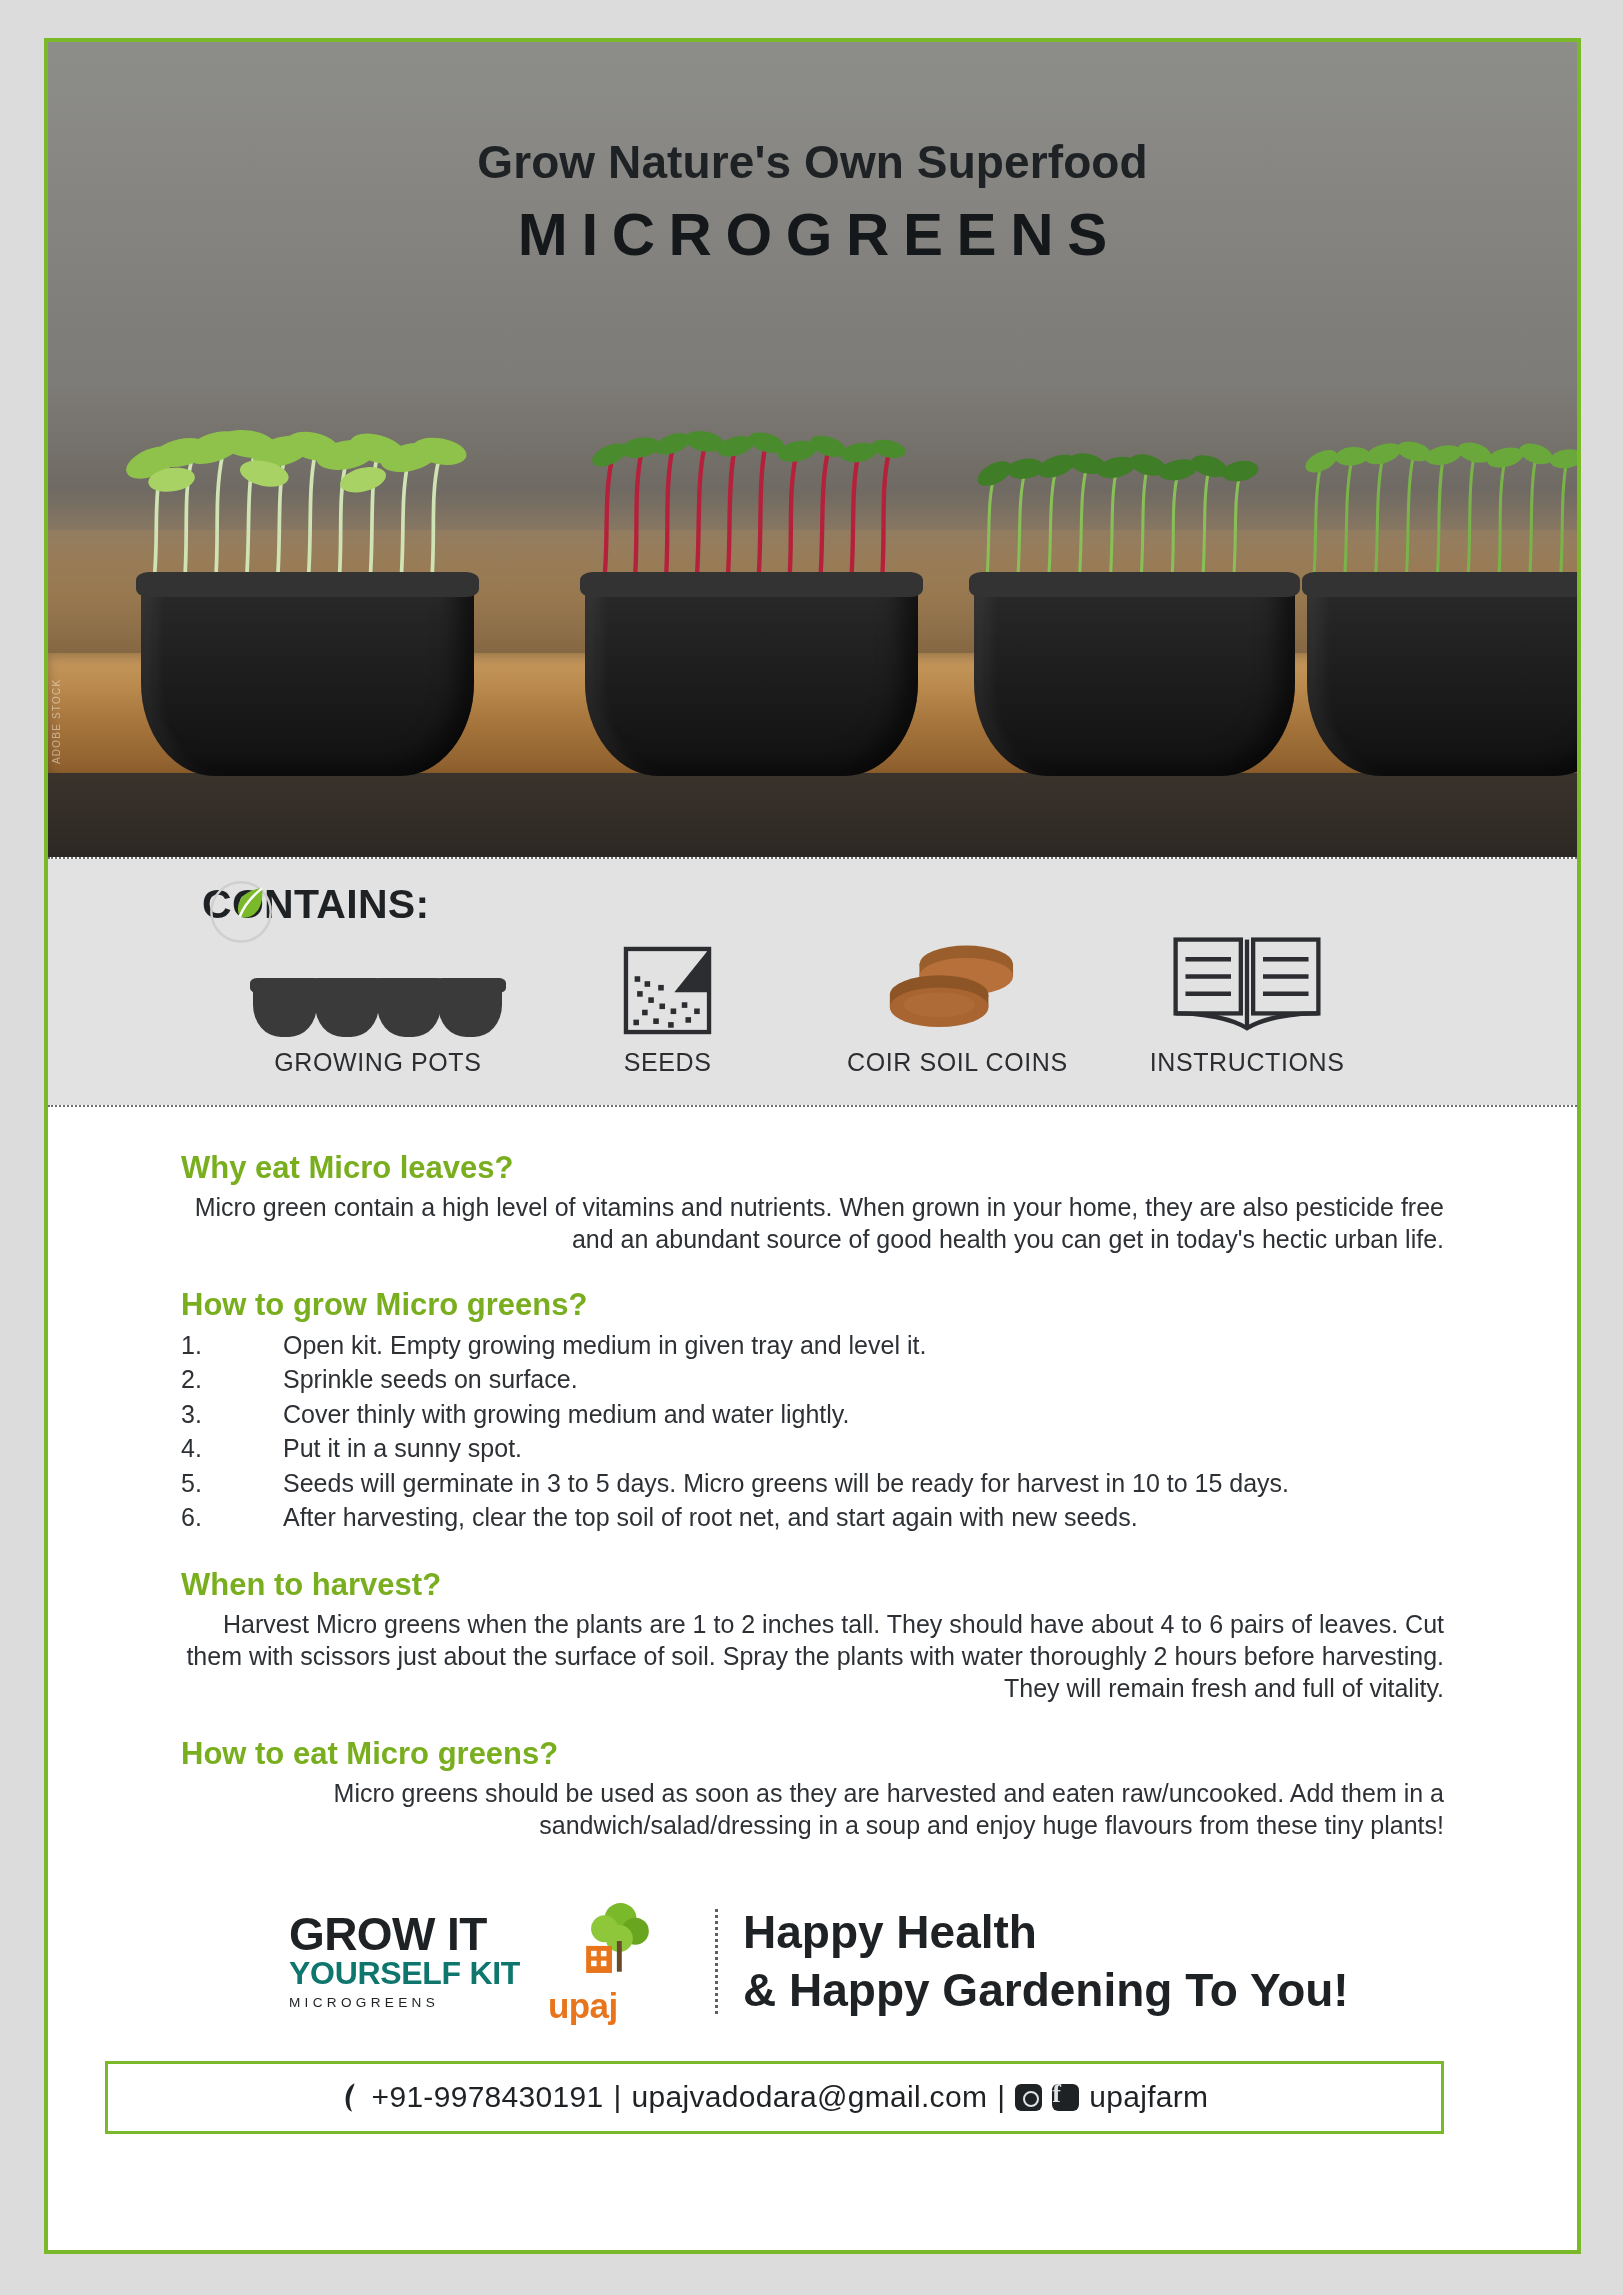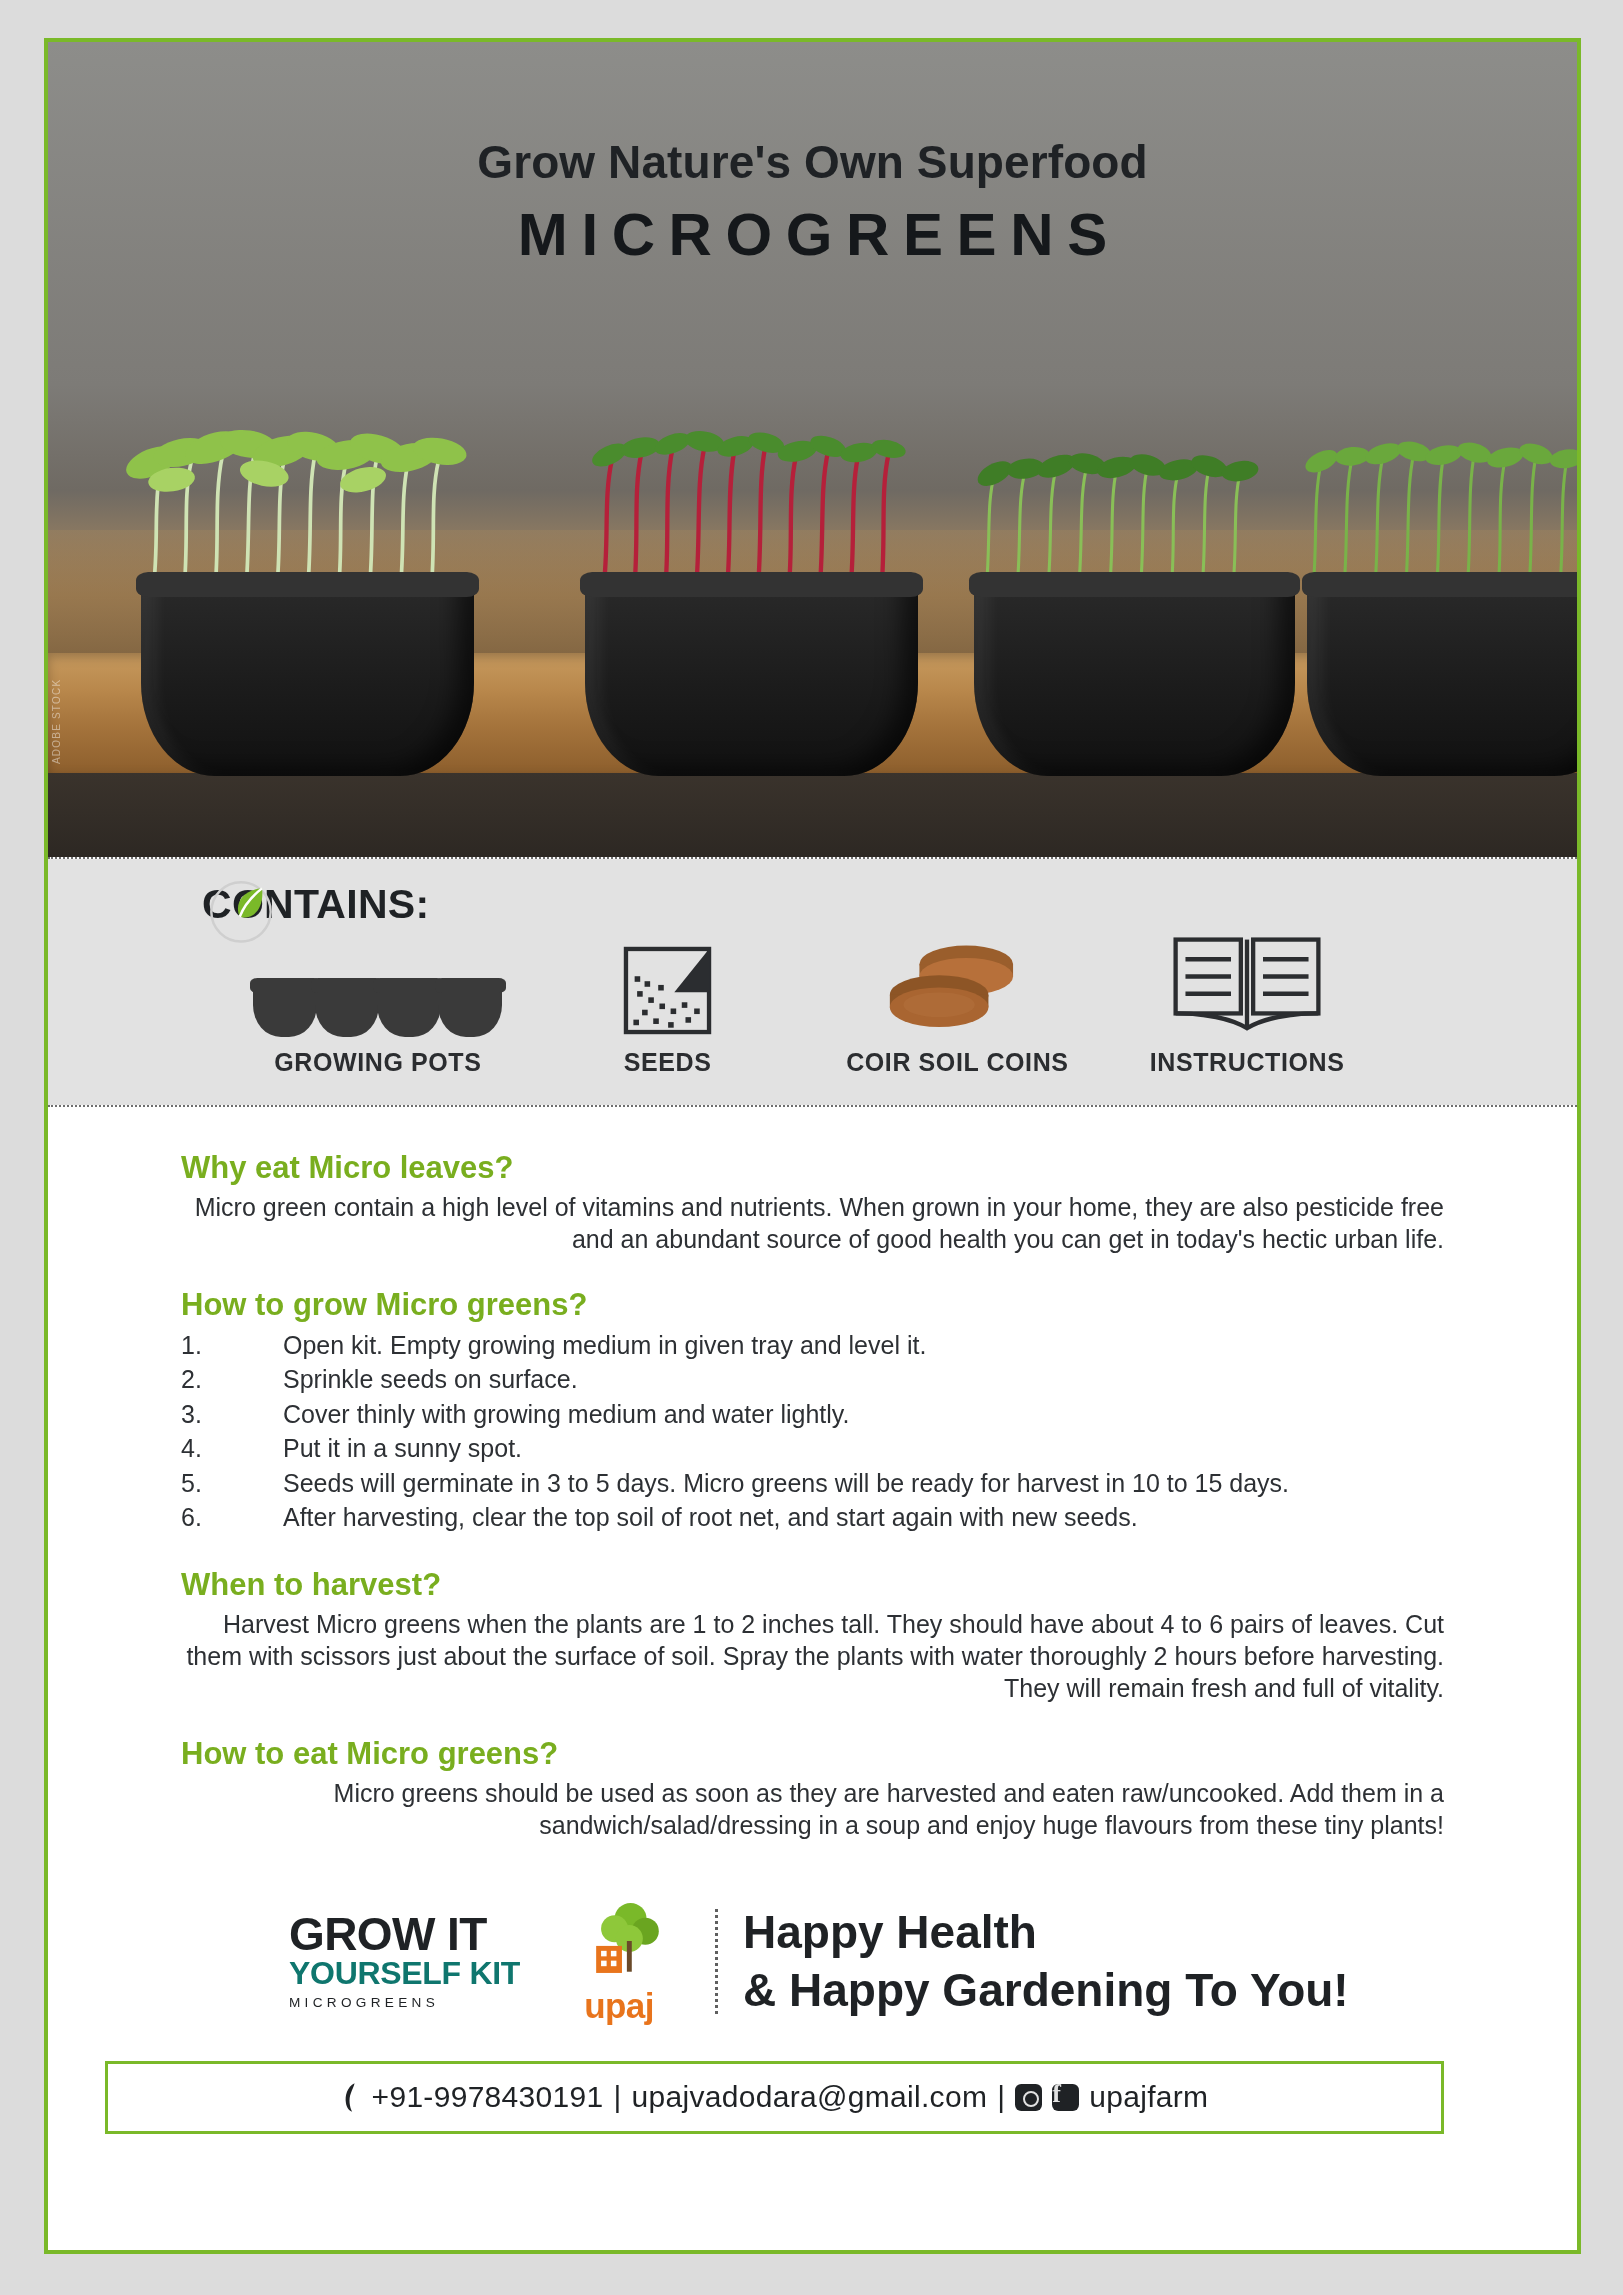--- a/index.html
+++ b/index.html
@@ -154,21 +154,20 @@
     gap: 0;
     justify-content: space-between;
   }
   .item { text-align: center; width: 296px; }
   .item-art { height: 105px; display: flex; align-items: flex-end; justify-content: center; }
   .item-label {
     font-size: 25px;
     color: #2b2d30;
     margin-top: 11px;
     letter-spacing: 0.6px;
-    font-weight: bold;
   }
   .mini-pot {
     width: 64px; height: 53px;
     background: #3a3a3a;
     border-radius: 6.2px 6.2px 28px 28px / 3.7px 3.7px 32px 32px;
     display: inline-block;
     margin: 0 -1.2px;
     position: relative;
   }
   .mini-pot::before {
@@ -236,21 +235,21 @@
   }
   .giy-line3 {
     font-size: 13.6px;
     letter-spacing: 4.3px;
     color: #1f2225;
     margin-top: 5px;
   }
   .upaj {
     flex: none;
     width: 142px;
-    text-align: center;
+    text-align: left;
     position: relative;
   }
   .upaj-word {
     font-size: 35px;
     font-weight: bold;
     color: #e8741c;
     letter-spacing: -0.6px;
   }
   .vdots {
     width: 0;

